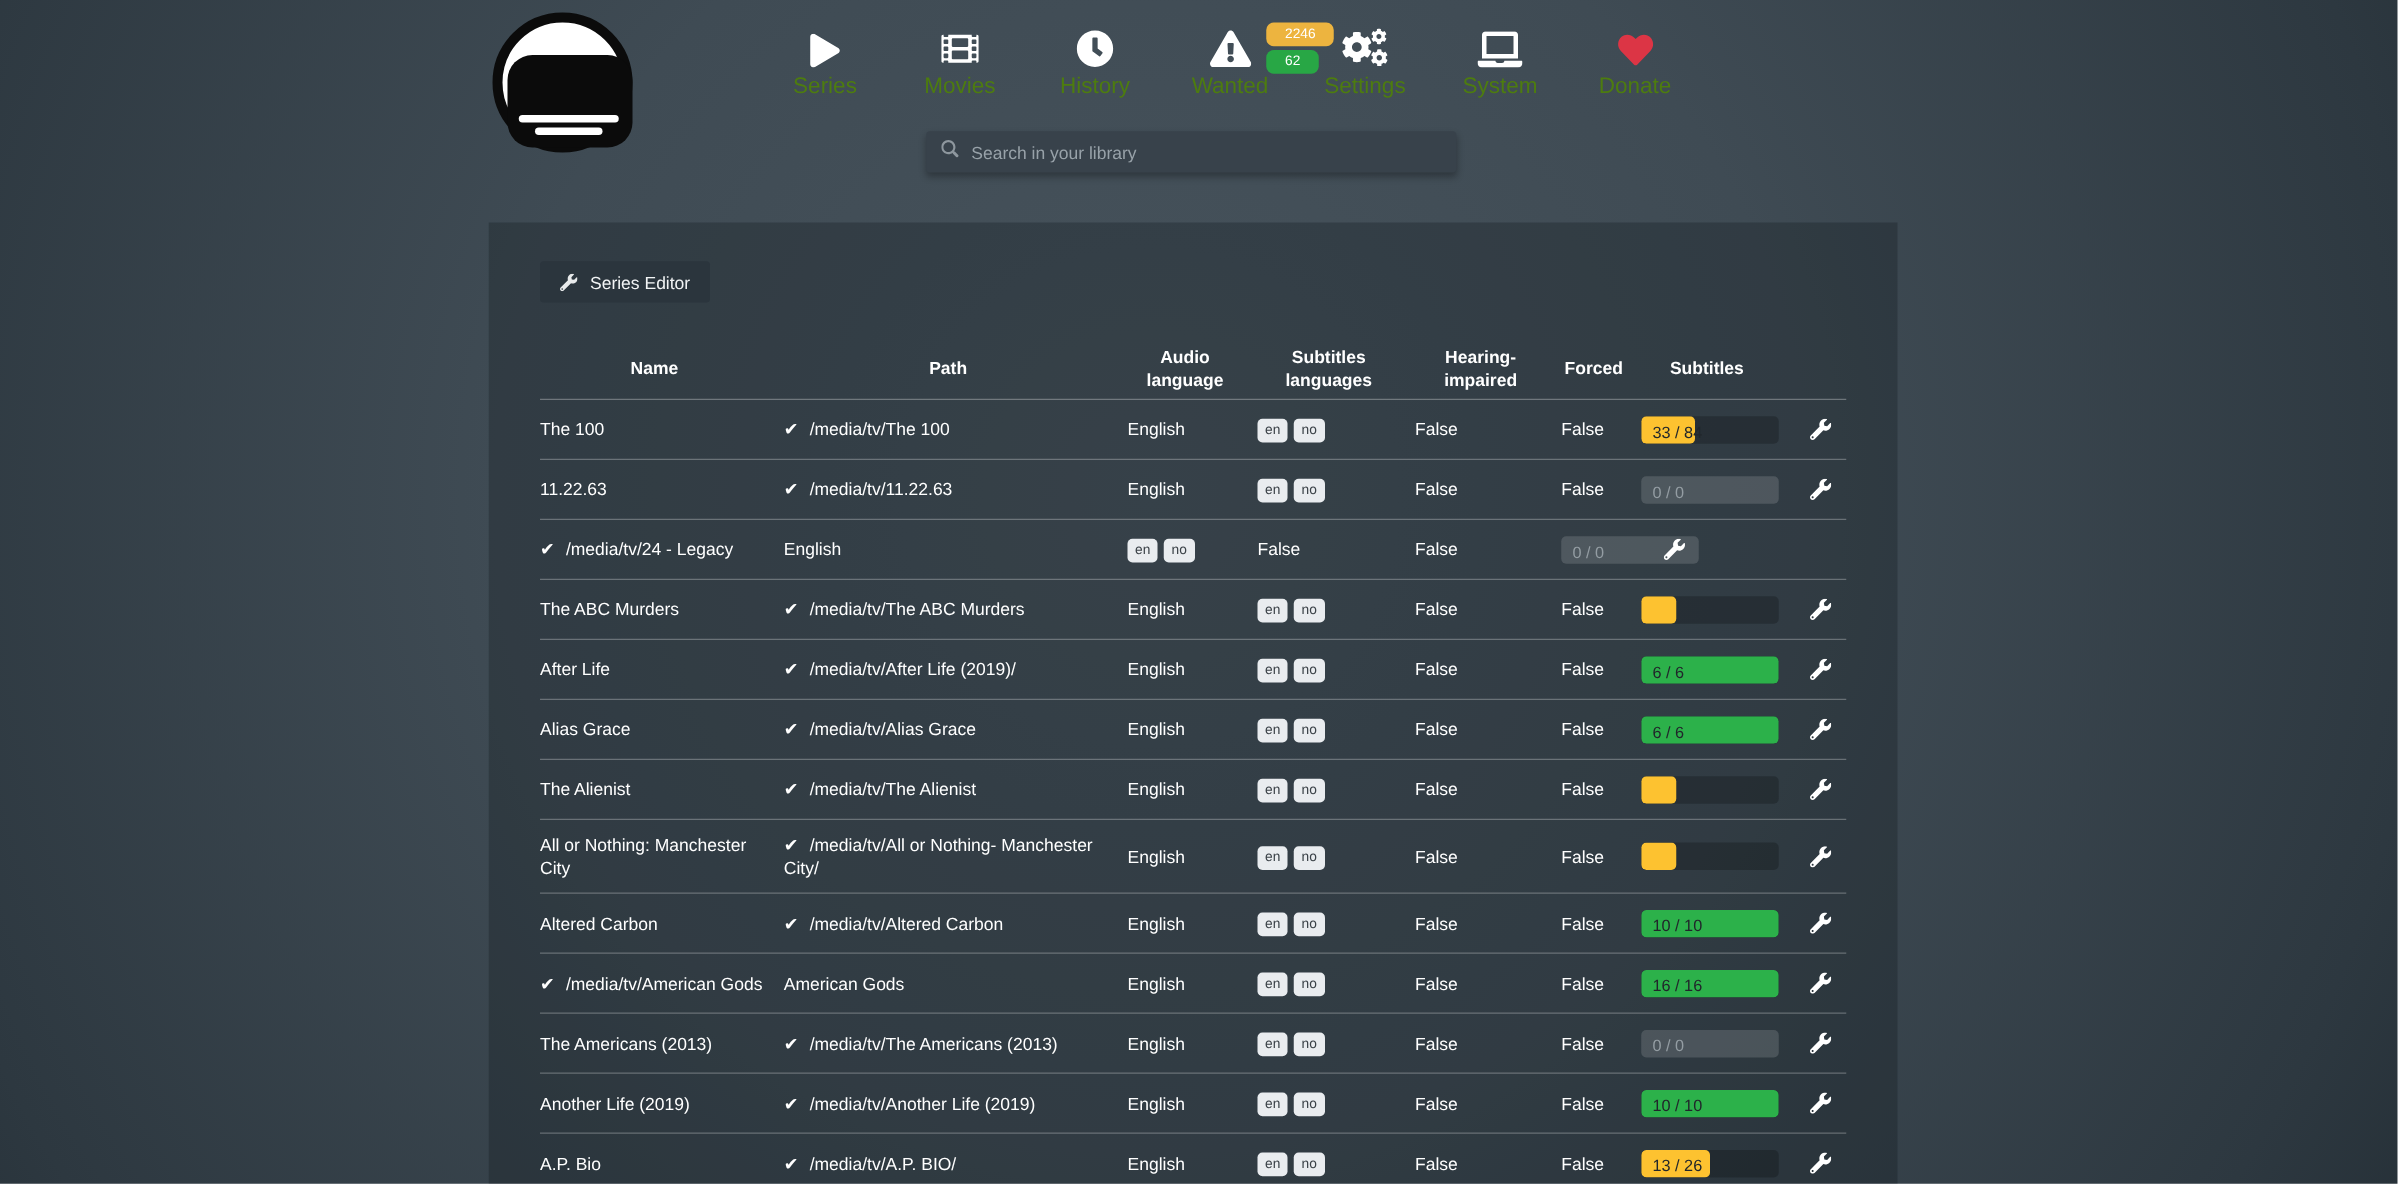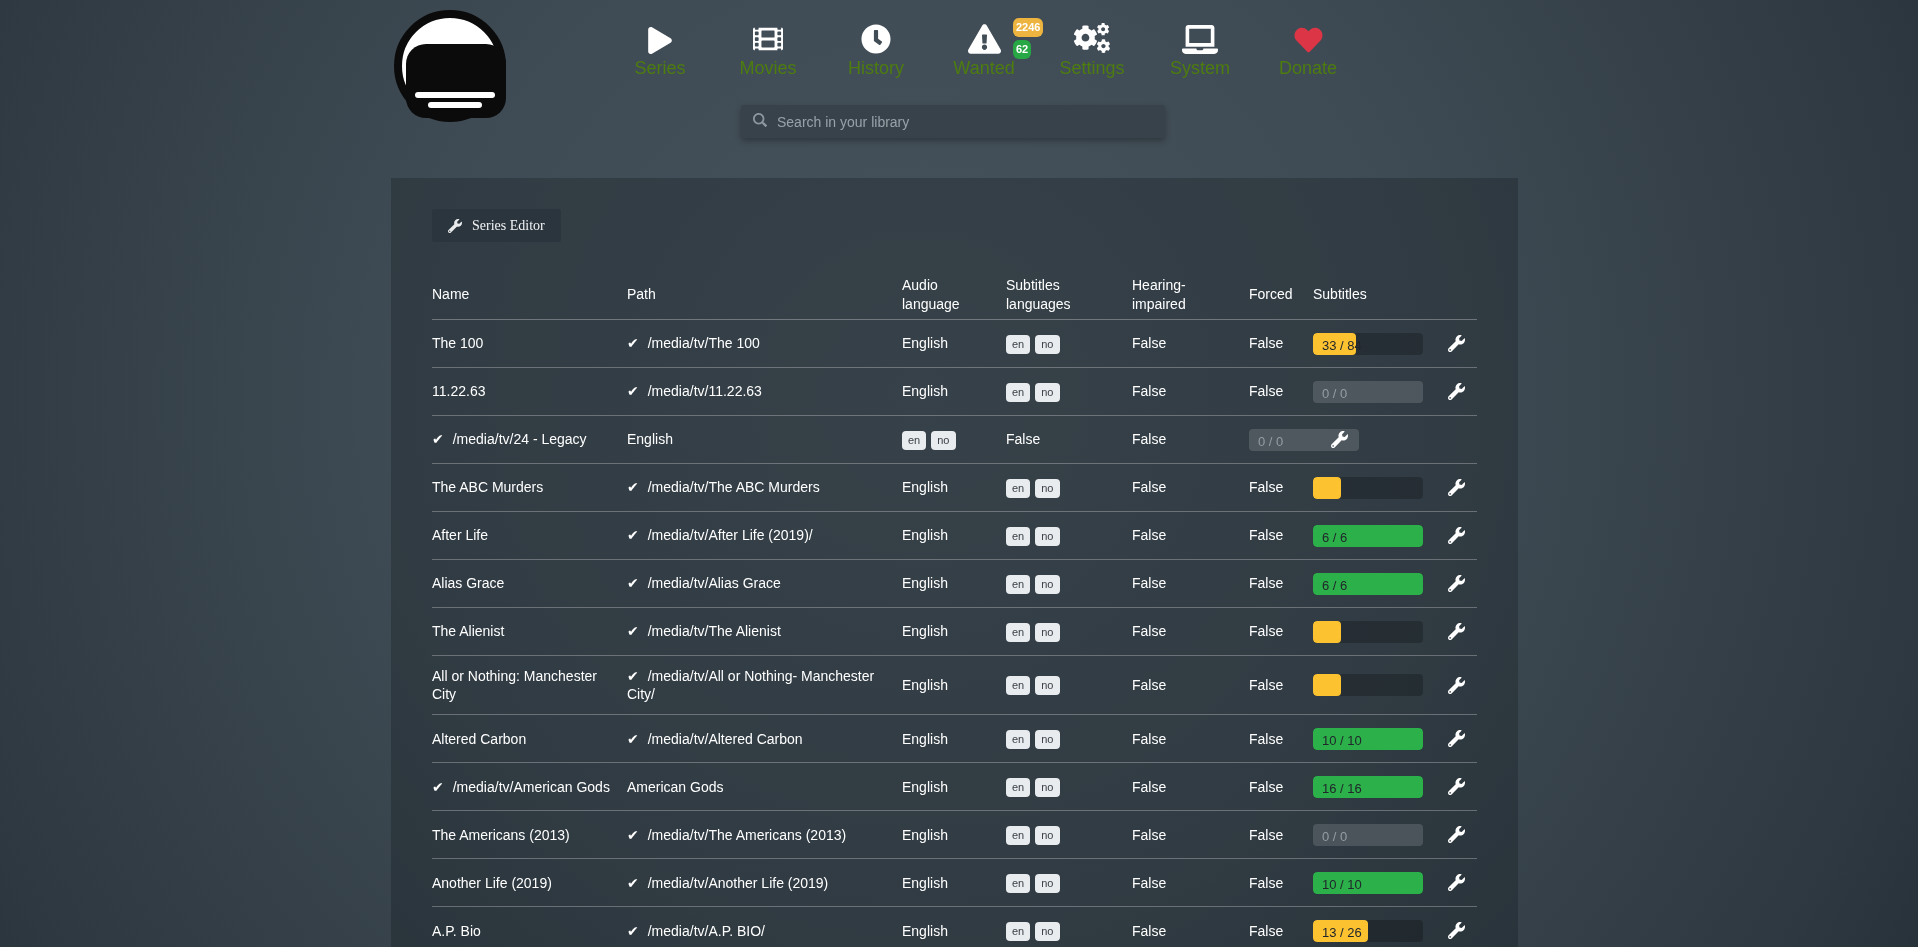--- a/index.html
+++ b/index.html
@@ -33,22 +33,22 @@
   .nav-item { position: relative; width: 108px; text-align: center; cursor: pointer; }
   .nav-icon { height: 34px; display: flex; align-items: flex-end; justify-content: center; }
   .nav-icon svg { fill: #ffffff; display: block; }
   .nav-label { margin-top: 4px; font-size: 18px; color: #4d7c0f; }
   .heart-fill { fill: #dc3545 !important; }
   .badge-stack {
     position: absolute; top: -2px; left: 83px;
     display: flex; flex-direction: column; gap: 3px; align-items: flex-start;
   }
   .nav-badge {
-    display: inline-block; padding: 4px 3px; border-radius: 6px;
-    font-size: 11px; font-weight: bold; color: #fff; line-height: 1;
+    display: inline-block; padding: 4px 15px; border-radius: 6px;
+    font-size: 11px; font-weight: normal; color: #fff; line-height: 1;
   }
   .nav-badge.warning { background: #edb43f; }
   .nav-badge.success { background: #28a745; }
 
   
   .search-bar {
     position: absolute; left: 741px; top: 105px; width: 424px; height: 33px;
     background: #38424b; border-radius: 3px;
     box-shadow: 0 3px 6px rgba(0,0,0,0.3);
     display: flex; align-items: center; padding: 0 12px;
@@ -63,34 +63,34 @@
   
   .panel {
     position: absolute; left: 391px; top: 178px; width: 1127px; height: 769px;
     background: rgba(10, 17, 23, 0.27);
     padding: 31px 41px; overflow: hidden;
   }
   .editor-btn {
     display: inline-flex; align-items: center; gap: 10px;
     height: 33px; padding: 0 16px; margin-bottom: 28px;
     background: #2b353d; border: none; border-radius: 3px;
-    color: #f2f4f5; font-size: 14px; font-family: Liberation Serif, serif; cursor: pointer;
+    color: #f2f4f5; font-size: 14px; font-family: Liberation Sans, sans-serif; cursor: pointer;
   }
   .editor-btn svg { fill: #e8eaeb; }
 
   
   .thead-row, .trow {
     display: grid;
     grid-template-columns: 195px 275px 104px 126px 117px 64px 117px 46px;
     align-items: center;
   }
   .thead-row {
     min-height: 50px;
     border-bottom: 1px solid rgba(255,255,255,0.3);
-    font-weight: normal; font-size: 14px;
+    font-weight: bold; font-size: 14px; text-align: center;
   }
   .th { padding-right: 12px; line-height: 1.35; }
   .trow { min-height: 48px; border-bottom: 1px solid rgba(255,255,255,0.28); font-size: 14px; }
   .cell { padding: 11px 10px 11px 0; line-height: 1.3; }
   .cell.name { cursor: pointer; }
   .check { font-weight: bold; font-size: 14px; margin-right: 9px; }
   .lang-badge {
     display: inline-block; background: #e9ecef; color: #3a4147;
     font-size: 11px; font-weight: normal; line-height: 1;
     padding: 4px 6px; border-radius: 4px; margin-right: 5px;

